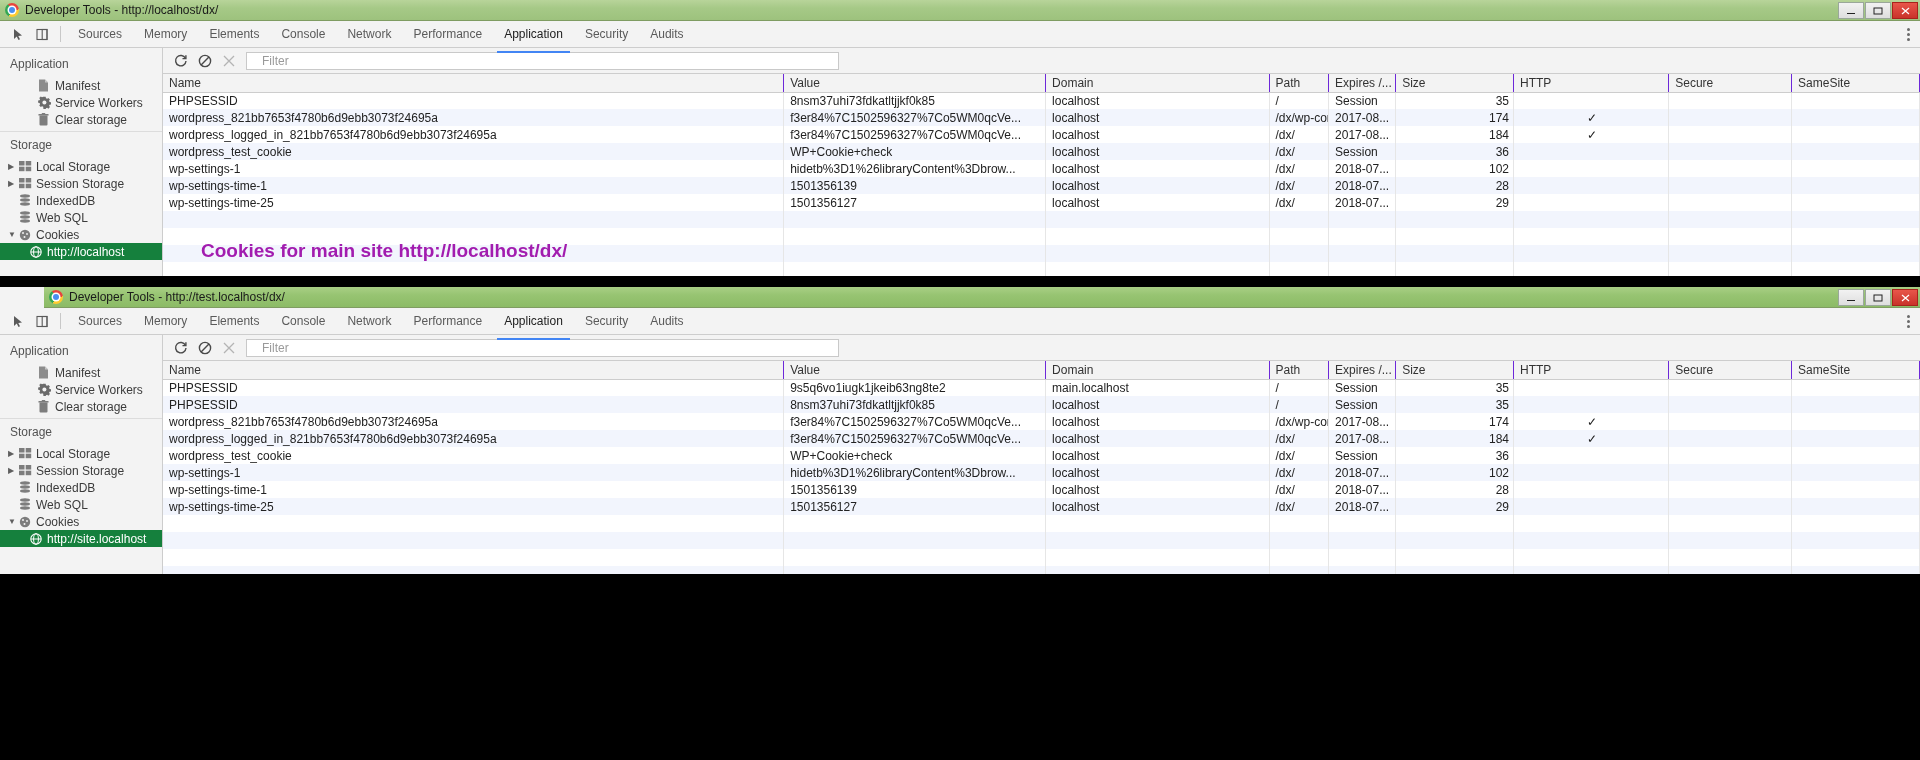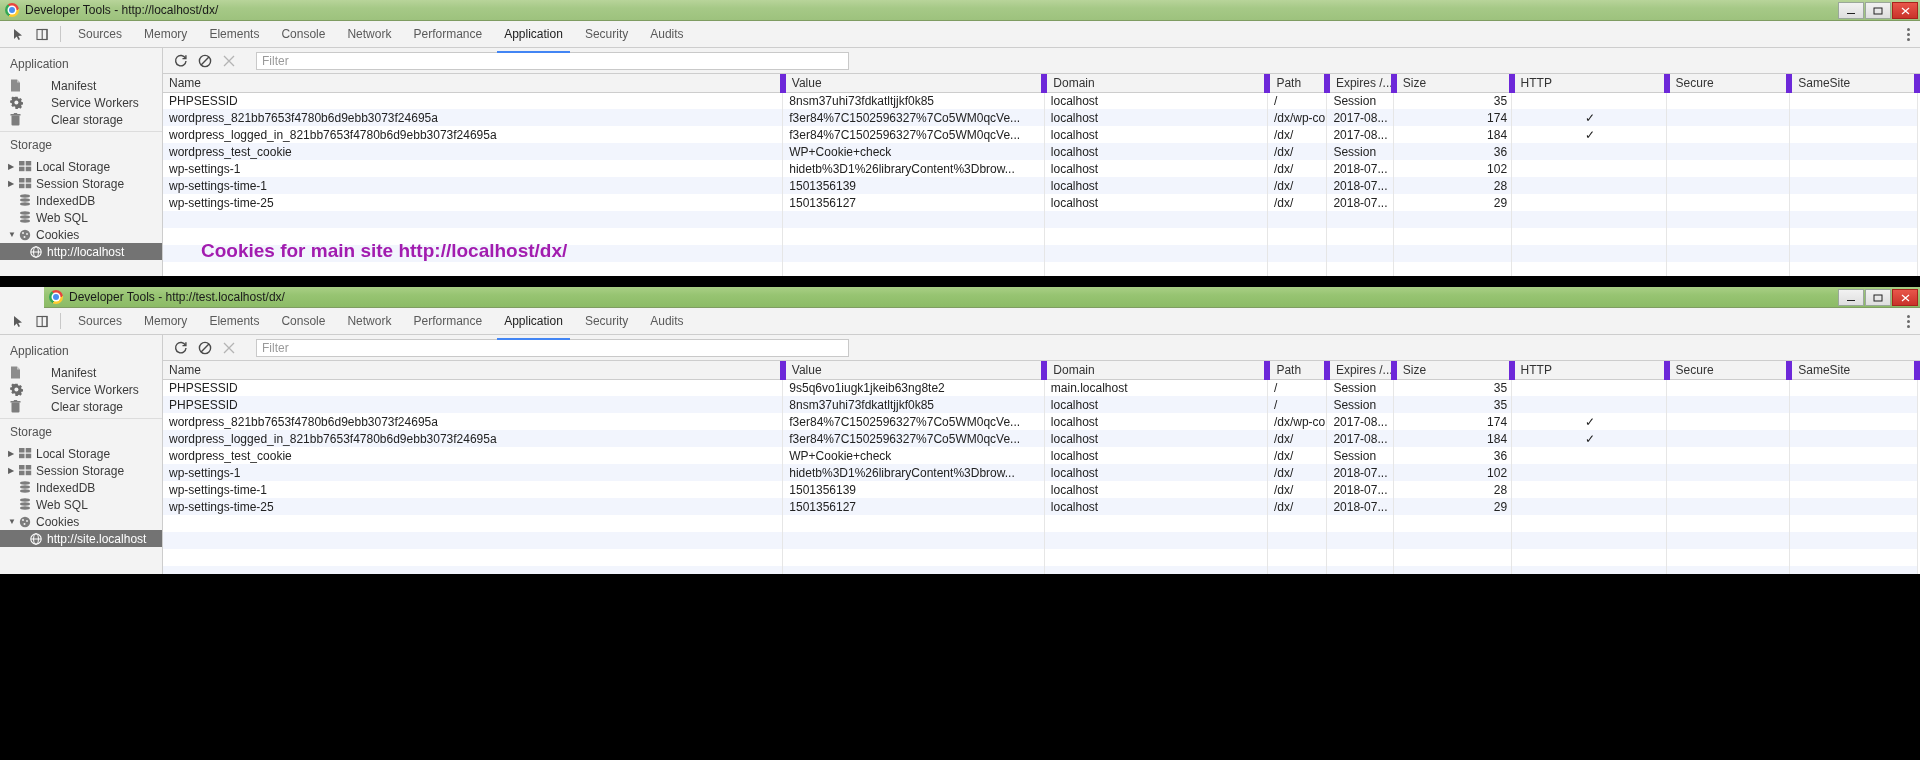--- a/index.html
+++ b/index.html
@@ -105,23 +105,23 @@
     padding-top: 5px;
   }
   .sb-section-title {
     padding: 4px 10px 6px 10px; font-size: 12px; color: #525252;
   }
   .sb-divider { height: 1px; background: #dcdcdc; margin: 3px 0 2px 0; }
   .sb-item {
     display: flex; align-items: center; height: 17px;
     padding-left: 10px; font-size: 12px; color: #3b3b3b; white-space: nowrap;
   }
-  .sb-item.indent1 { padding-left: 10px; gap: 24px; }
+  .sb-item.indent1 { padding-left: 38px; }
   .sb-item.indent2 { padding-left: 30px; }
-  .sb-item.selected { background: #737373; color: #fff; }
+  .sb-item.selected { background: #15803d; color: #fff; }
   .sb-arrow {
     width: 11px; flex: none; color: #5f5f5f; font-size: 8px; line-height: 1;
     display: flex; align-items: center;
   }
   .sb-icon { width: 17px; flex: none; display: flex; align-items: center; color: #6b6b6b; }
   .sb-item.selected .sb-icon { color: #fff; }
 
   .dt-panel { flex: 1; background: #fff; min-width: 0; }
 
   
@@ -129,36 +129,36 @@
     height: 26px; background: #f3f3f3;
     border-bottom: 1px solid #cdcdcd;
     display: flex; align-items: center; padding-left: 6px;
   }
   .fb-icon {
     width: 24px; height: 22px; display: flex; align-items: center; justify-content: center;
     color: #5a5a5a;
   }
   .fb-icon.dim { color: #b4b4b4; }
   .filter-input {
-    flex: 1; margin-left: 15px; margin-right: 700px;
+    flex: 1; margin-left: 5px; margin-right: 700px;
     height: 18px; background: #fff; border: 1px solid #c9c9c9;
-    font-size: 12px; color: #9a9a9a; padding: 0 5px;
+    font-size: 12px; color: #9a9a9a; padding: 0 15px;
     display: flex; align-items: center;
     max-width: 593px;
   }
 
   
   table.cookies {
     width: 100%; border-collapse: collapse; table-layout: fixed;
     font-size: 12px; color: #222;
   }
   table.cookies th {
     background: #f3f3f3;
     border-bottom: 1px solid #cdcdcd;
-    border-right: 6px solid #6d28d9;
+    border-right: 1px solid #6d28d9;
     font-weight: normal; text-align: left;
     font-size: 12px; color: #333;
     height: 18px; padding: 0 4px 0 6px;
     white-space: nowrap; overflow: hidden;
   }
   table.cookies td {
     border-right: 1px solid #e6e6e6;
     height: 17px; padding: 0 4px 0 6px;
     white-space: nowrap; overflow: hidden; text-overflow: clip;
     font-size: 12px; color: #222;

